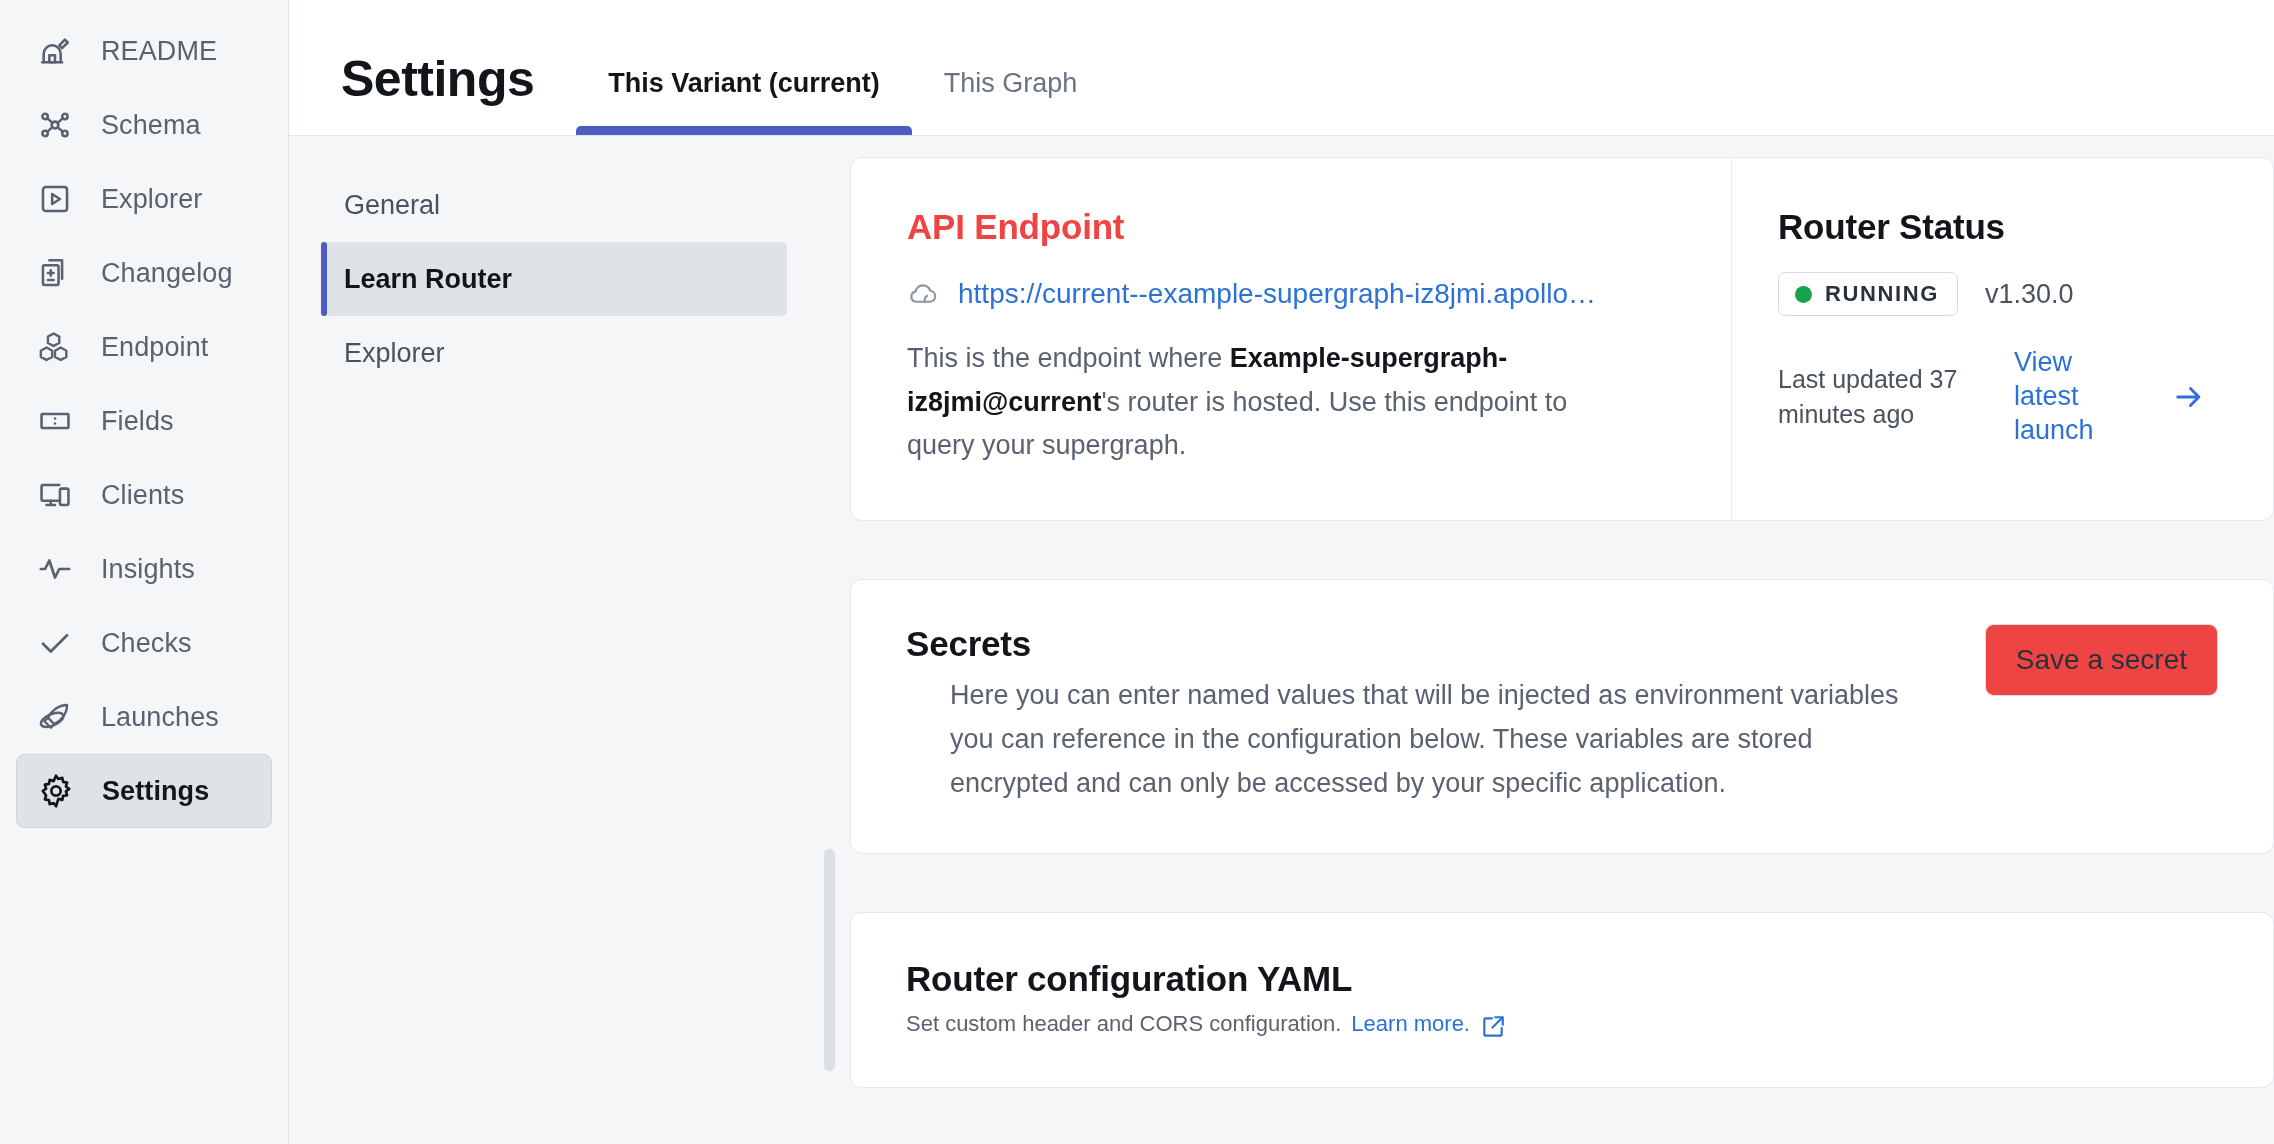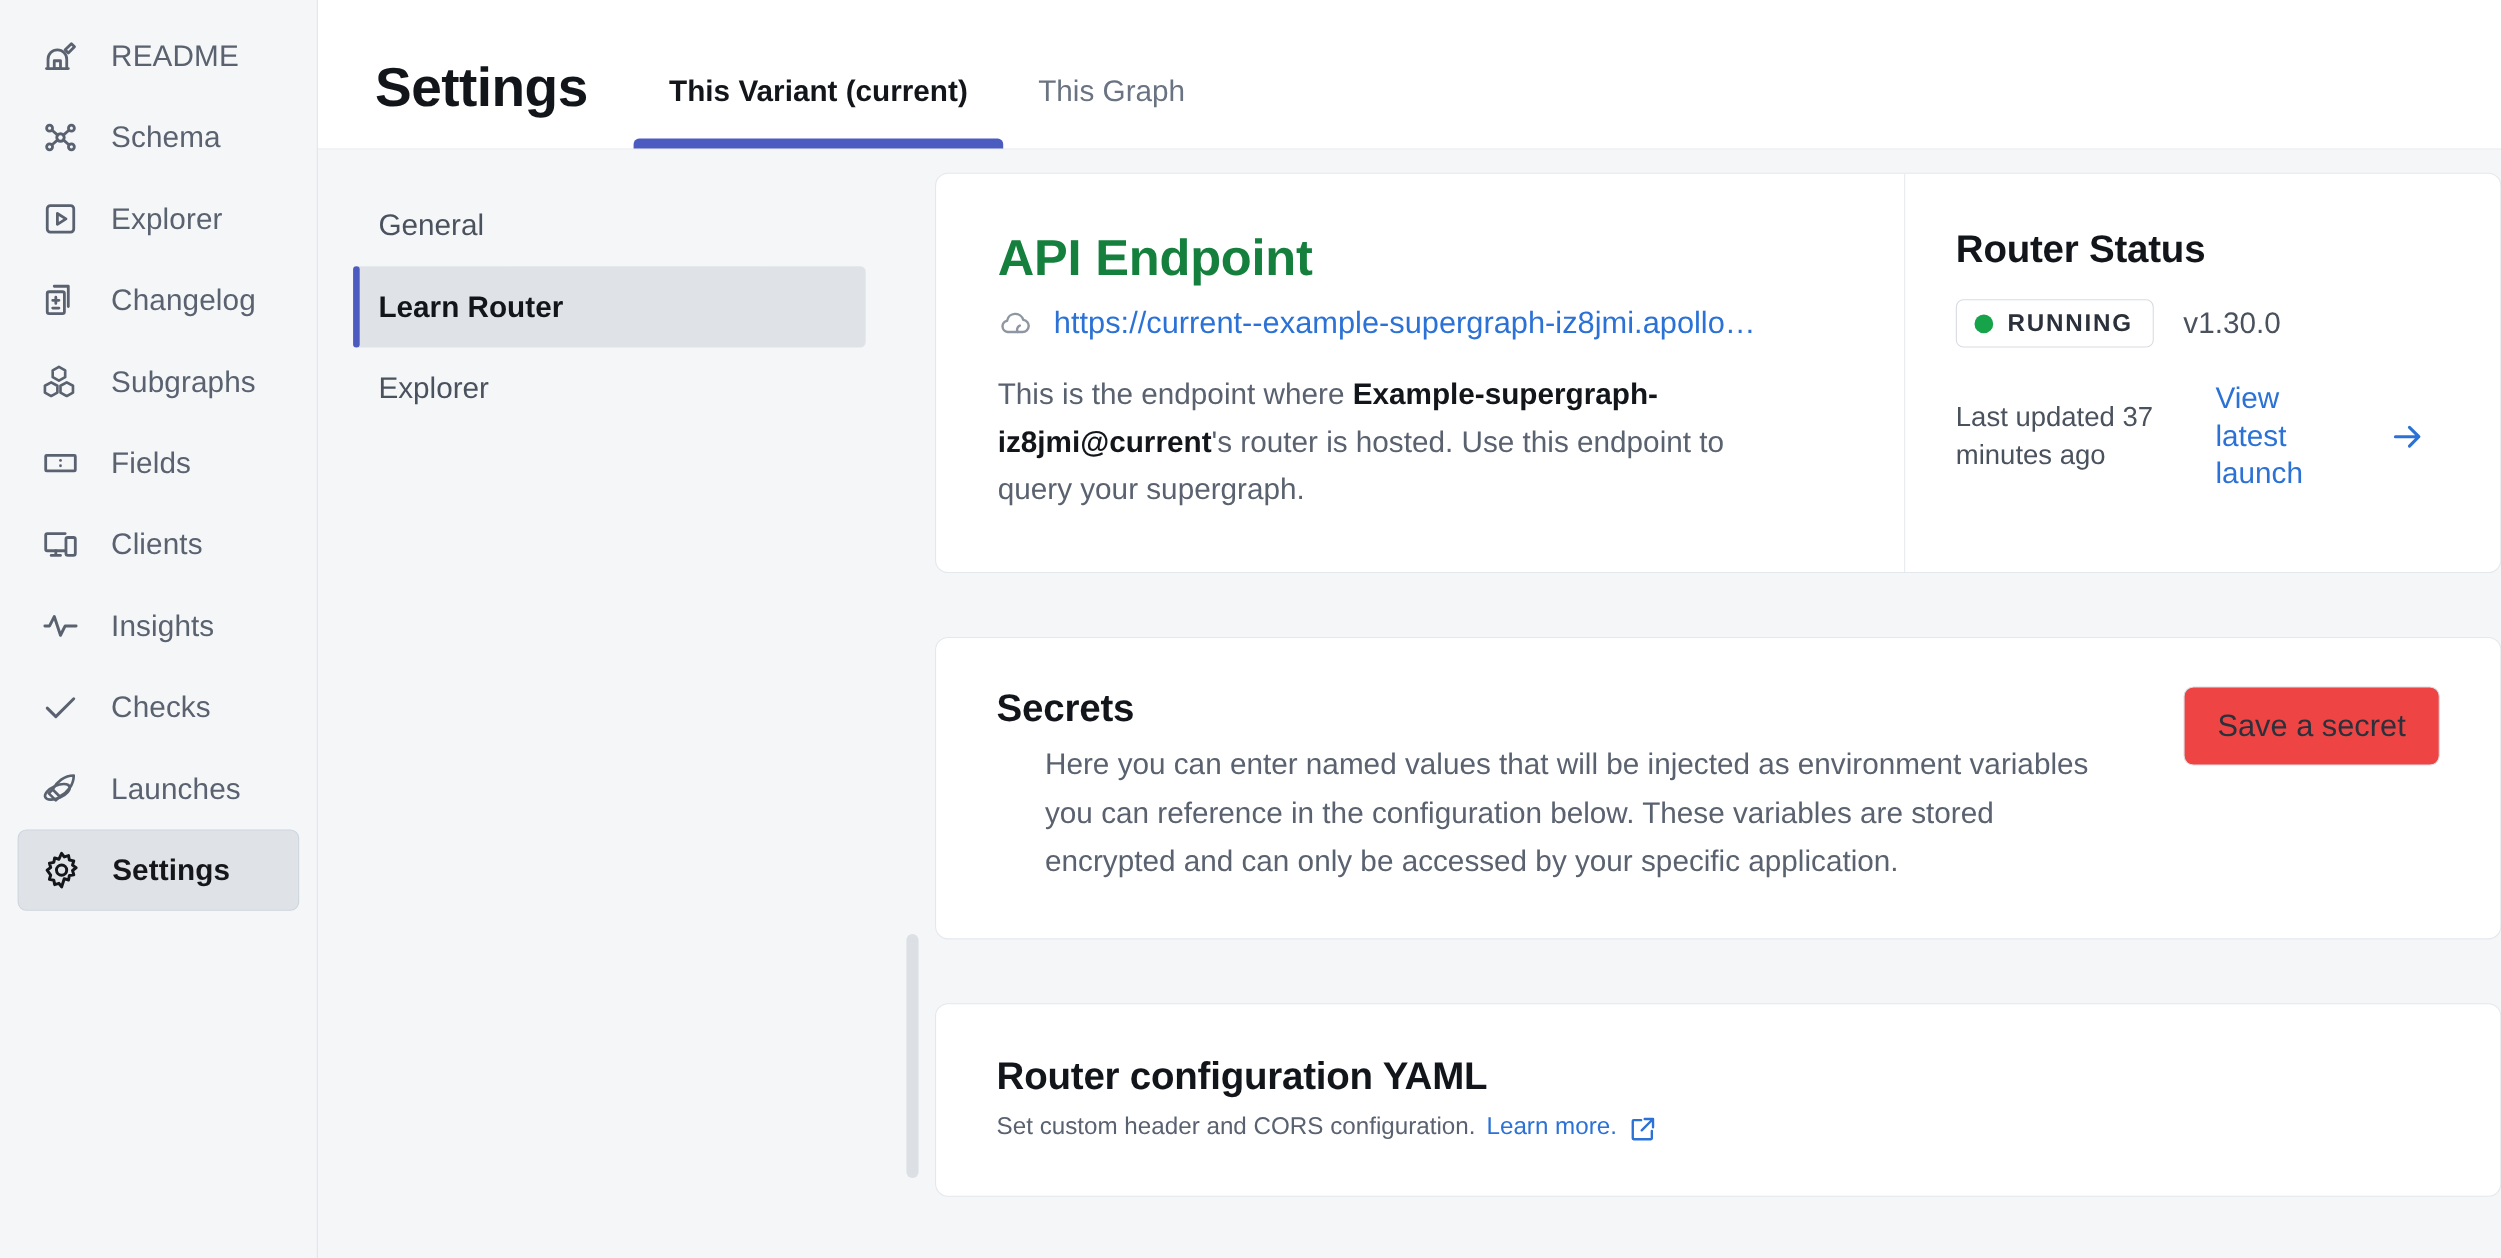--- a/index.html
+++ b/index.html
@@ -184,25 +184,25 @@
 
   
   .card-split { display: flex; }
   .ep {
     flex: 1 1 auto;
     padding: 49px 56px 52px 56px;
     border-right: 1px solid #e8ebef;
     min-width: 0;
   }
   .ep h2 {
-    font-size: 46px;
-    font-weight: 700;
-    color: #15803d;
+    font-size: 35px;
+    font-weight: 700;
+    color: #ef4444;
     letter-spacing: -.2px;
-    margin-bottom: 16px;
+    margin-bottom: 30px;
   }
   .ep-url-row {
     display: flex;
     align-items: center;
     gap: 18px;
     margin-bottom: 27px;
   }
   .ep-url {
     font-size: 28px;
     color: #2c72d6;
@@ -393,21 +393,21 @@
     </div>
 
     <div class="nav-item">
       <span class="ico">
         <svg width="34" height="34" viewBox="0 0 24 24" fill="none" stroke="currentColor" stroke-width="1.7" stroke-linecap="round" stroke-linejoin="round">
           <path d="M11 2.5 15 4.7v4.4L11 11.3 7 9.1V4.7z"></path>
           <path d="M6 12.4l4 2.2v4.4L6 21.2l-4-2.2v-4.4z"></path>
           <path d="M16 12.4l4 2.2v4.4l-4 2.2-4-2.2v-4.4z"></path>
         </svg>
       </span>
-      <span class="lbl">Subgraphs</span>
+      <span class="lbl">Endpoint</span>
     </div>
 
     <div class="nav-item">
       <span class="ico">
         <svg width="34" height="34" viewBox="0 0 24 24" fill="none" stroke="currentColor" stroke-width="1.8" stroke-linecap="round" stroke-linejoin="round">
           <rect x="2.5" y="7" width="19" height="10" rx="0.6"></rect>
           <circle cx="12" cy="10.3" r=".9" fill="currentColor" stroke="none"></circle>
           <circle cx="12" cy="13.7" r=".9" fill="currentColor" stroke="none"></circle>
         </svg>
       </span>

